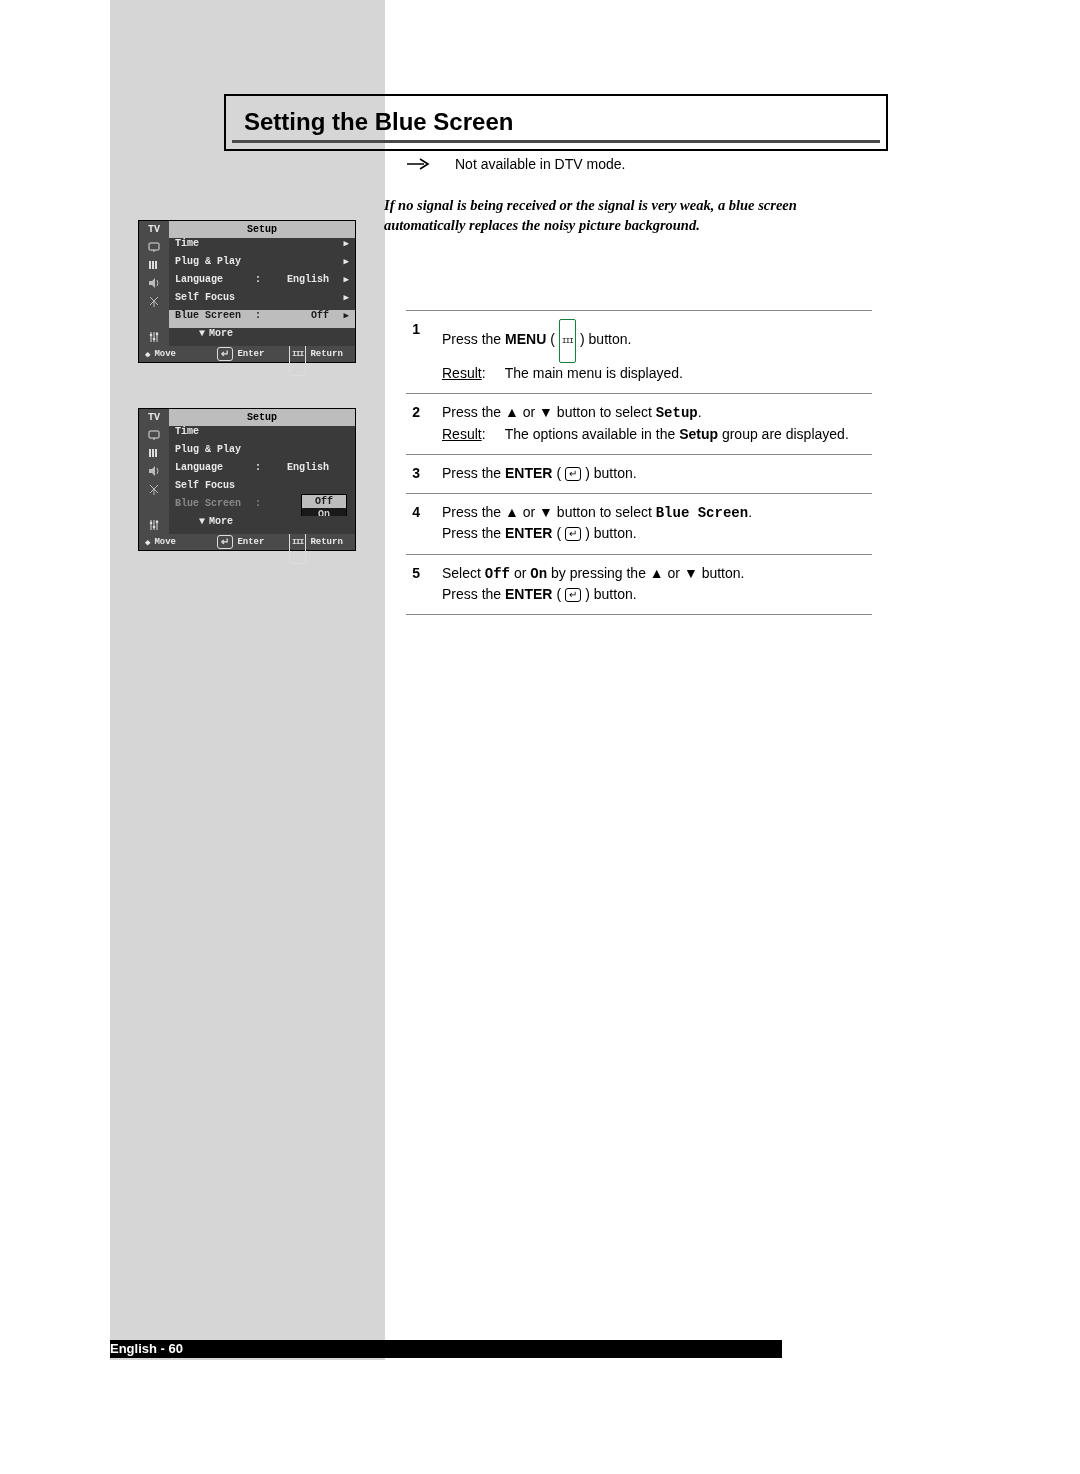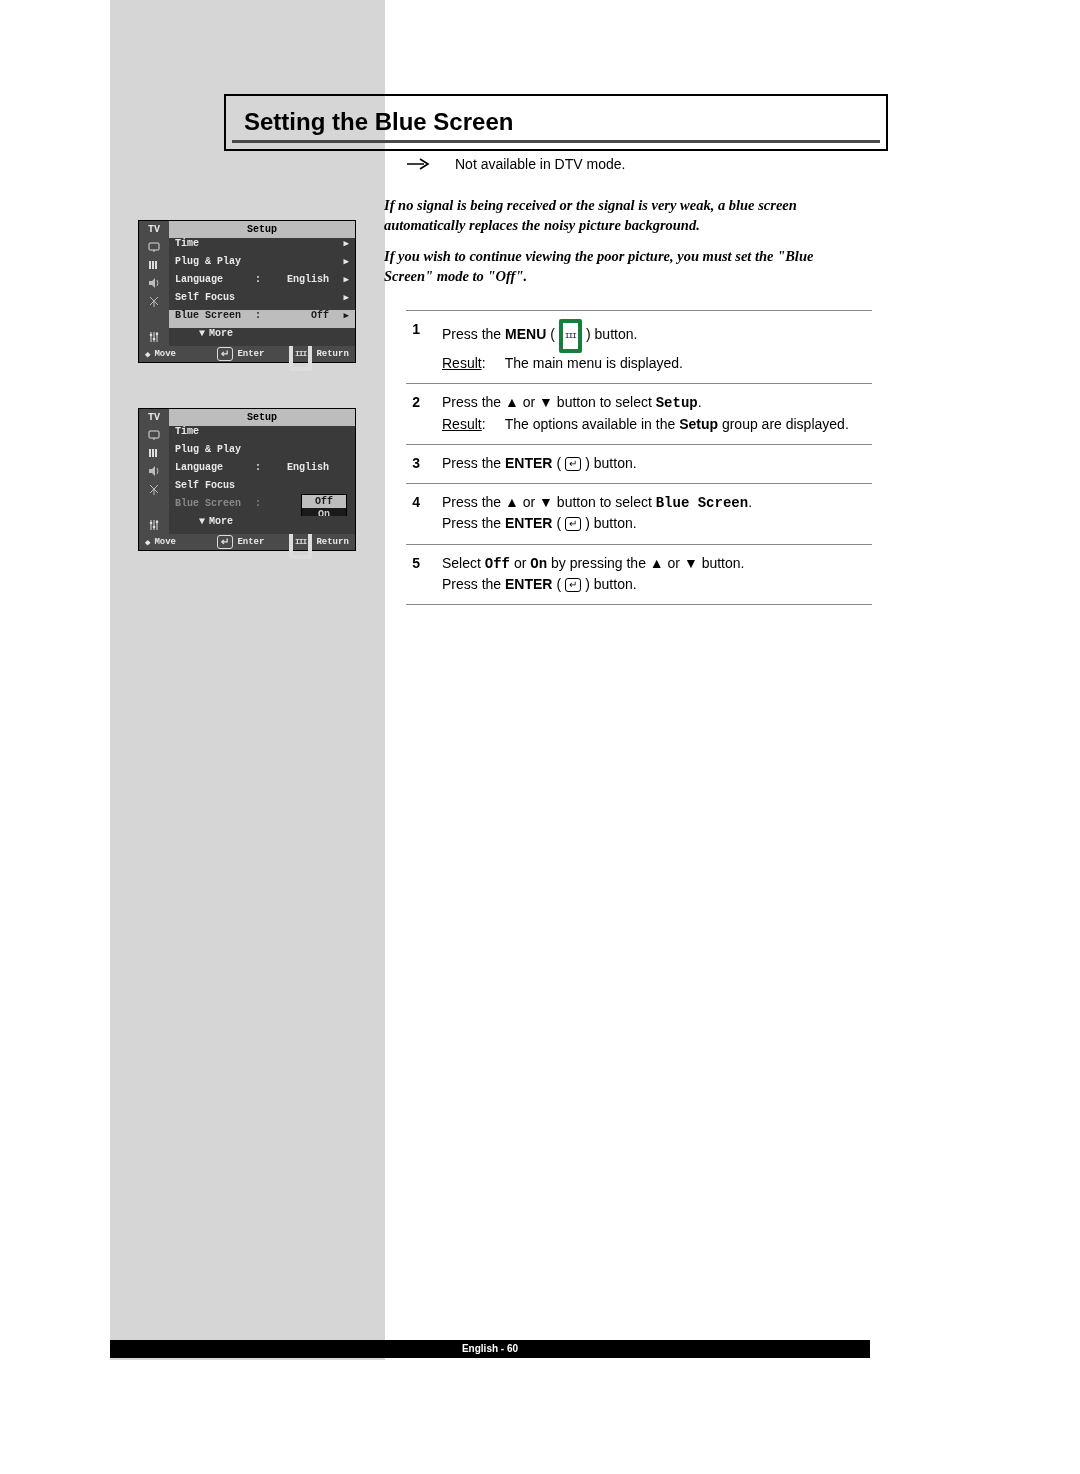--- a/index.html
+++ b/index.html
@@ -21,26 +21,26 @@
     left: 110px;
     top: 0;
     width: 275px;
     height: 1360px;
     background: #d6d6d6;
   }
   .footer-bar {
     position: absolute;
     left: 110px;
     top: 1340px;
-    width: 760px;
+    width: 672px;
     height: 18px;
     background: #000;
     color: #fff;
-    text-align: center;
-    font-size: 10px;
+    text-align: left;
+    font-size: 13px;
     font-weight: bold;
     line-height: 18px;
   }
   .title-box {
     position: absolute;
     left: 224px;
     top: 94px;
     width: 648px;
     border: 2px solid #000;
     padding: 6px;
@@ -196,24 +196,24 @@
     border: 1px solid #000;
     border-radius: 3px;
     font-size: 10px;
     padding: 0 3px;
     line-height: 12px;
     vertical-align: 1px;
     font-family: Arial, sans-serif;
   }
   .menu-glyph {
     display: inline-block;
-    border: 4px solid #15803d;
+    border: 1px solid #15803d;
     border-radius: 2px;
     font-size: 8px;
-    padding: 8px 2px;
+    padding: 16px 2px;
     line-height: 10px;
     vertical-align: 1px;
     letter-spacing: -1px;
     font-family: "Courier New", monospace;
   }
   .dropdown {
     position: absolute;
     right: 8px;
     top: -4px;
     width: 44px;
@@ -242,21 +242,20 @@
 
   <div class="note-line">
     <svg width="26" height="14" viewBox="0 0 26 14">
       <path d="M1 7 L18 7 M14 2 L22 7 L14 12" stroke="#000" stroke-width="1.6" fill="none"></path>
     </svg>
     <span>Not available in DTV mode.</span>
   </div>
 
   <div class="intro">
     <div style="margin-bottom:12px;">If no signal is being received or the signal is very weak, a blue screen automatically replaces the noisy picture background.</div>
-    <div>If you wish to continue viewing the poor picture, you must set the "Blue Screen" mode to "Off".</div>
   </div>
 
   <div class="steps">
 
     <div class="step">
       <div class="step-num">1</div>
       <div class="step-body">
         <span>Press the </span><b>MENU</b>
         <span> ( </span><span class="menu-glyph">III</span><span> ) </span>
         <span> button.</span><br>

